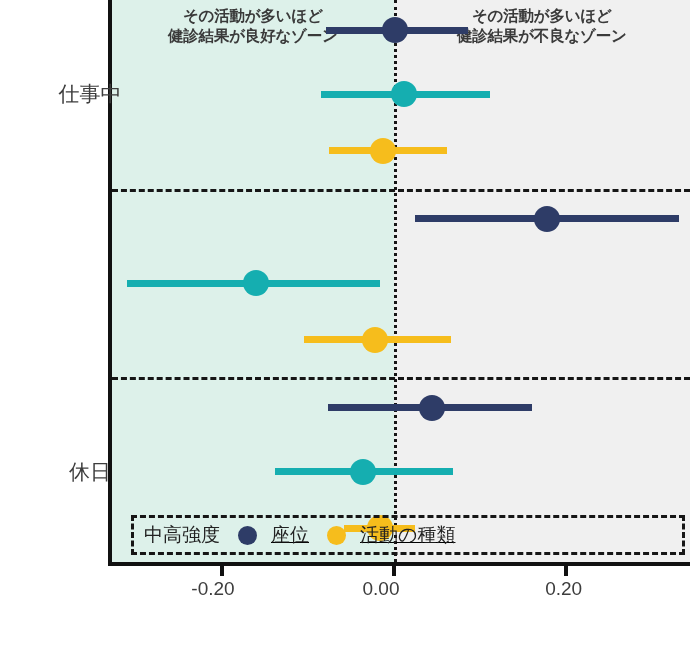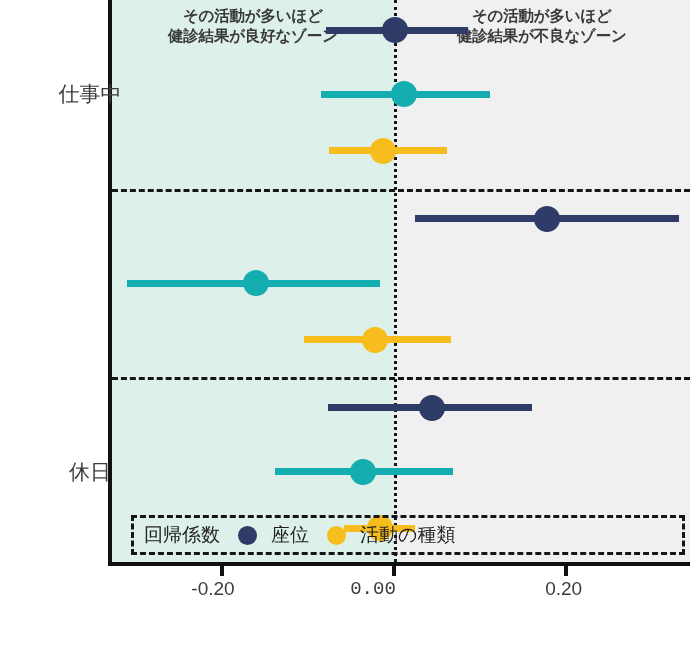--- a/index.html
+++ b/index.html
@@ -204,29 +204,29 @@
 
   <div id="y-labels">
       <div class="y-tick-label" style="top: 94.3333px;">仕事中</div>
       <div class="y-tick-label" style="top: 471.667px;">休日</div>
     </div>
 
   <div id="x-ticks">
       <div class="x-tick" style="left: 219.758px;"></div>
       <div class="x-tick-label" style="left: 213px;">-0.20</div>
       <div class="x-tick" style="left: 391.693px;"></div>
-      <div class="x-tick-label" style="left: 373px; font-family: Liberation Mono, monospace;">0.00</div>
+      <div class="x-tick-label" style="left: 381px;">0.00</div>
       <div class="x-tick" style="left: 563.628px;"></div>
       <div class="x-tick-label" style="left: 563.628px;">0.20</div>
     </div>
 
 
   <div id="legend">
-    <span id="legend-title">回帰係数</span>
-    <span id="legend-entries" style="display:flex;align-items:flex-start;">
+    <span id="legend-title">中高強度</span>
+    <span id="legend-entries" style="display:flex;align-items:flex-start;text-decoration:underline;">
         <span class="legend-entry">
           <span class="legend-dot" style="background: rgb(46, 60, 103);"></span>
           <span class="legend-label">座位</span>
         </span>
         <span class="legend-entry">
           <span class="legend-dot" style="background: rgb(246, 189, 28);"></span>
           <span class="legend-label">活動の種類</span>
         </span>
       </span>
   </div>

